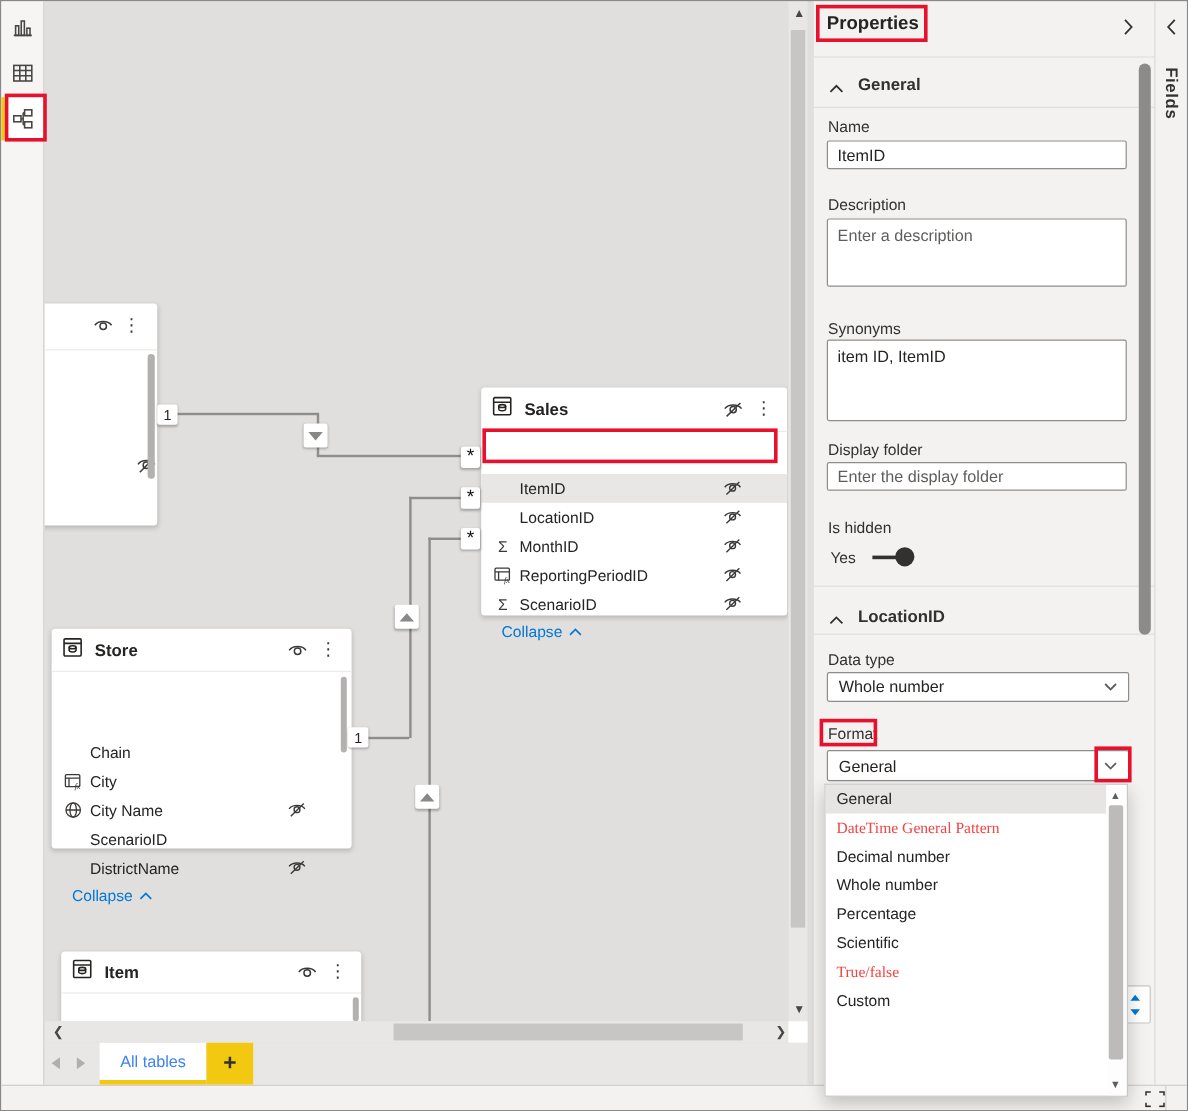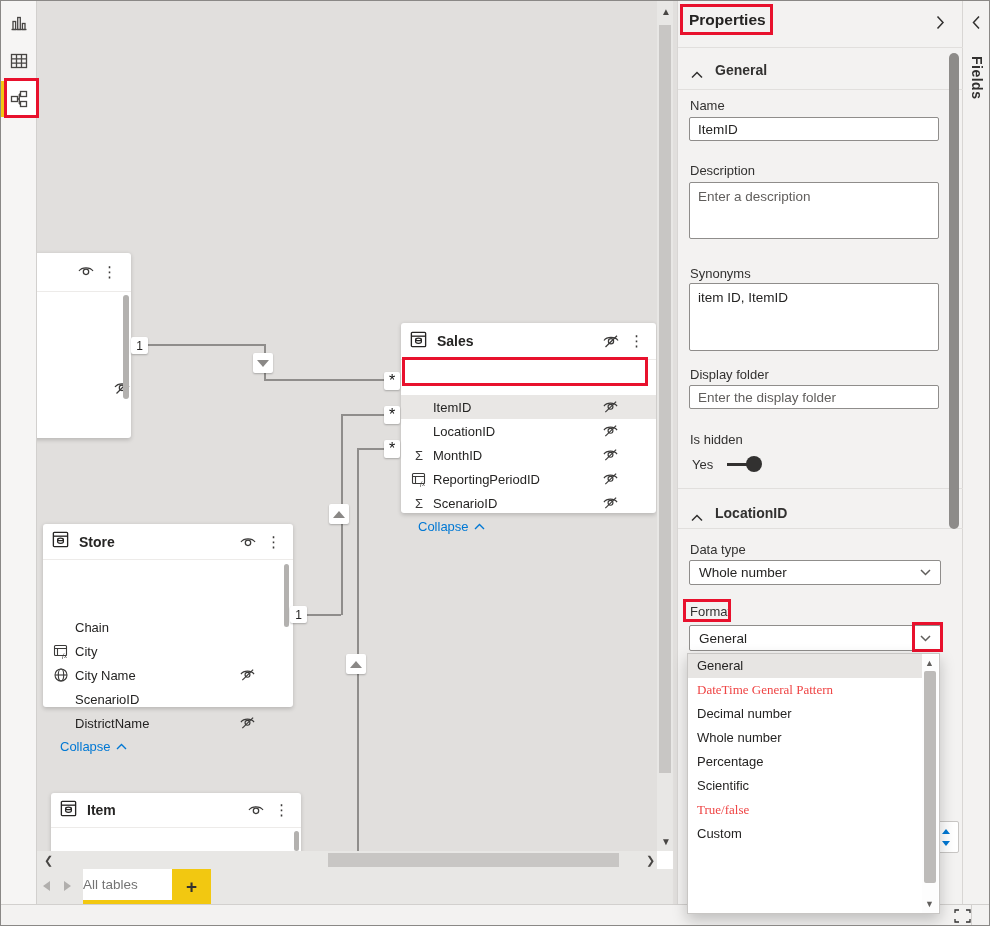--- a/index.html
+++ b/index.html
@@ -49,21 +49,21 @@
   #h-scroll{left:36px;top:850px;width:636px;height:18px;background:#e8e7e5;z-index:5;}
   #h-thumb{position:absolute;left:291px;top:2px;width:291px;height:14px;background:#c8c6c4;}
   .sb-arrow{position:absolute;color:#484644;font-size:10px;line-height:10px;cursor:pointer;}
   #h-corner{position:absolute;left:620px;top:0;width:16px;height:18px;background:#fff;}
 
   
   #tab-strip{left:36px;top:868px;width:636px;height:35px;background:#e8e7e5;z-index:5;}
   .nav-tri{position:absolute;top:12px;width:0;height:0;cursor:pointer;}
   .nav-l{border-top:5px solid transparent;border-bottom:5px solid transparent;border-right:7px solid #b1afad;}
   .nav-r{border-top:5px solid transparent;border-bottom:5px solid transparent;border-left:7px solid #b1afad;}
-  #tab-alltables{position:absolute;left:46px;top:0;width:89px;height:35px;background:#fff;border-bottom:4px solid #f2c811;display:flex;align-items:center;font-size:13.5px;color:#737373;cursor:pointer;}
+  #tab-alltables{position:absolute;left:46px;top:0;width:89px;height:35px;background:#fff;border-bottom:4px solid #f2c811;display:flex;align-items:center;justify-content:center;font-size:13.5px;color:#3b82f6;cursor:pointer;}
   #tab-add{position:absolute;left:135px;top:0;width:39px;height:35px;background:#f2c811;display:flex;align-items:center;justify-content:center;font-size:19px;font-weight:700;color:#323130;cursor:pointer;}
 
   
   #status-bar{left:0;top:903px;width:990px;height:23px;background:#f3f2f1;border-top:1px solid #d2d0ce;z-index:7;}
 
   
   #props{left:676px;top:0;width:286px;height:903px;background:#f3f2f1;border-left:1px solid #d8d6d4;border-right:1px solid #d8d6d4;z-index:6;}
   .p-divider{position:absolute;left:0;width:286px;height:1px;background:#e1dfdd;}
   .p-title{position:absolute;left:11px;top:10px;font-size:15.5px;font-weight:700;color:#252423;}
   .sec-label{position:absolute;font-size:14px;font-weight:700;color:#323130;}

